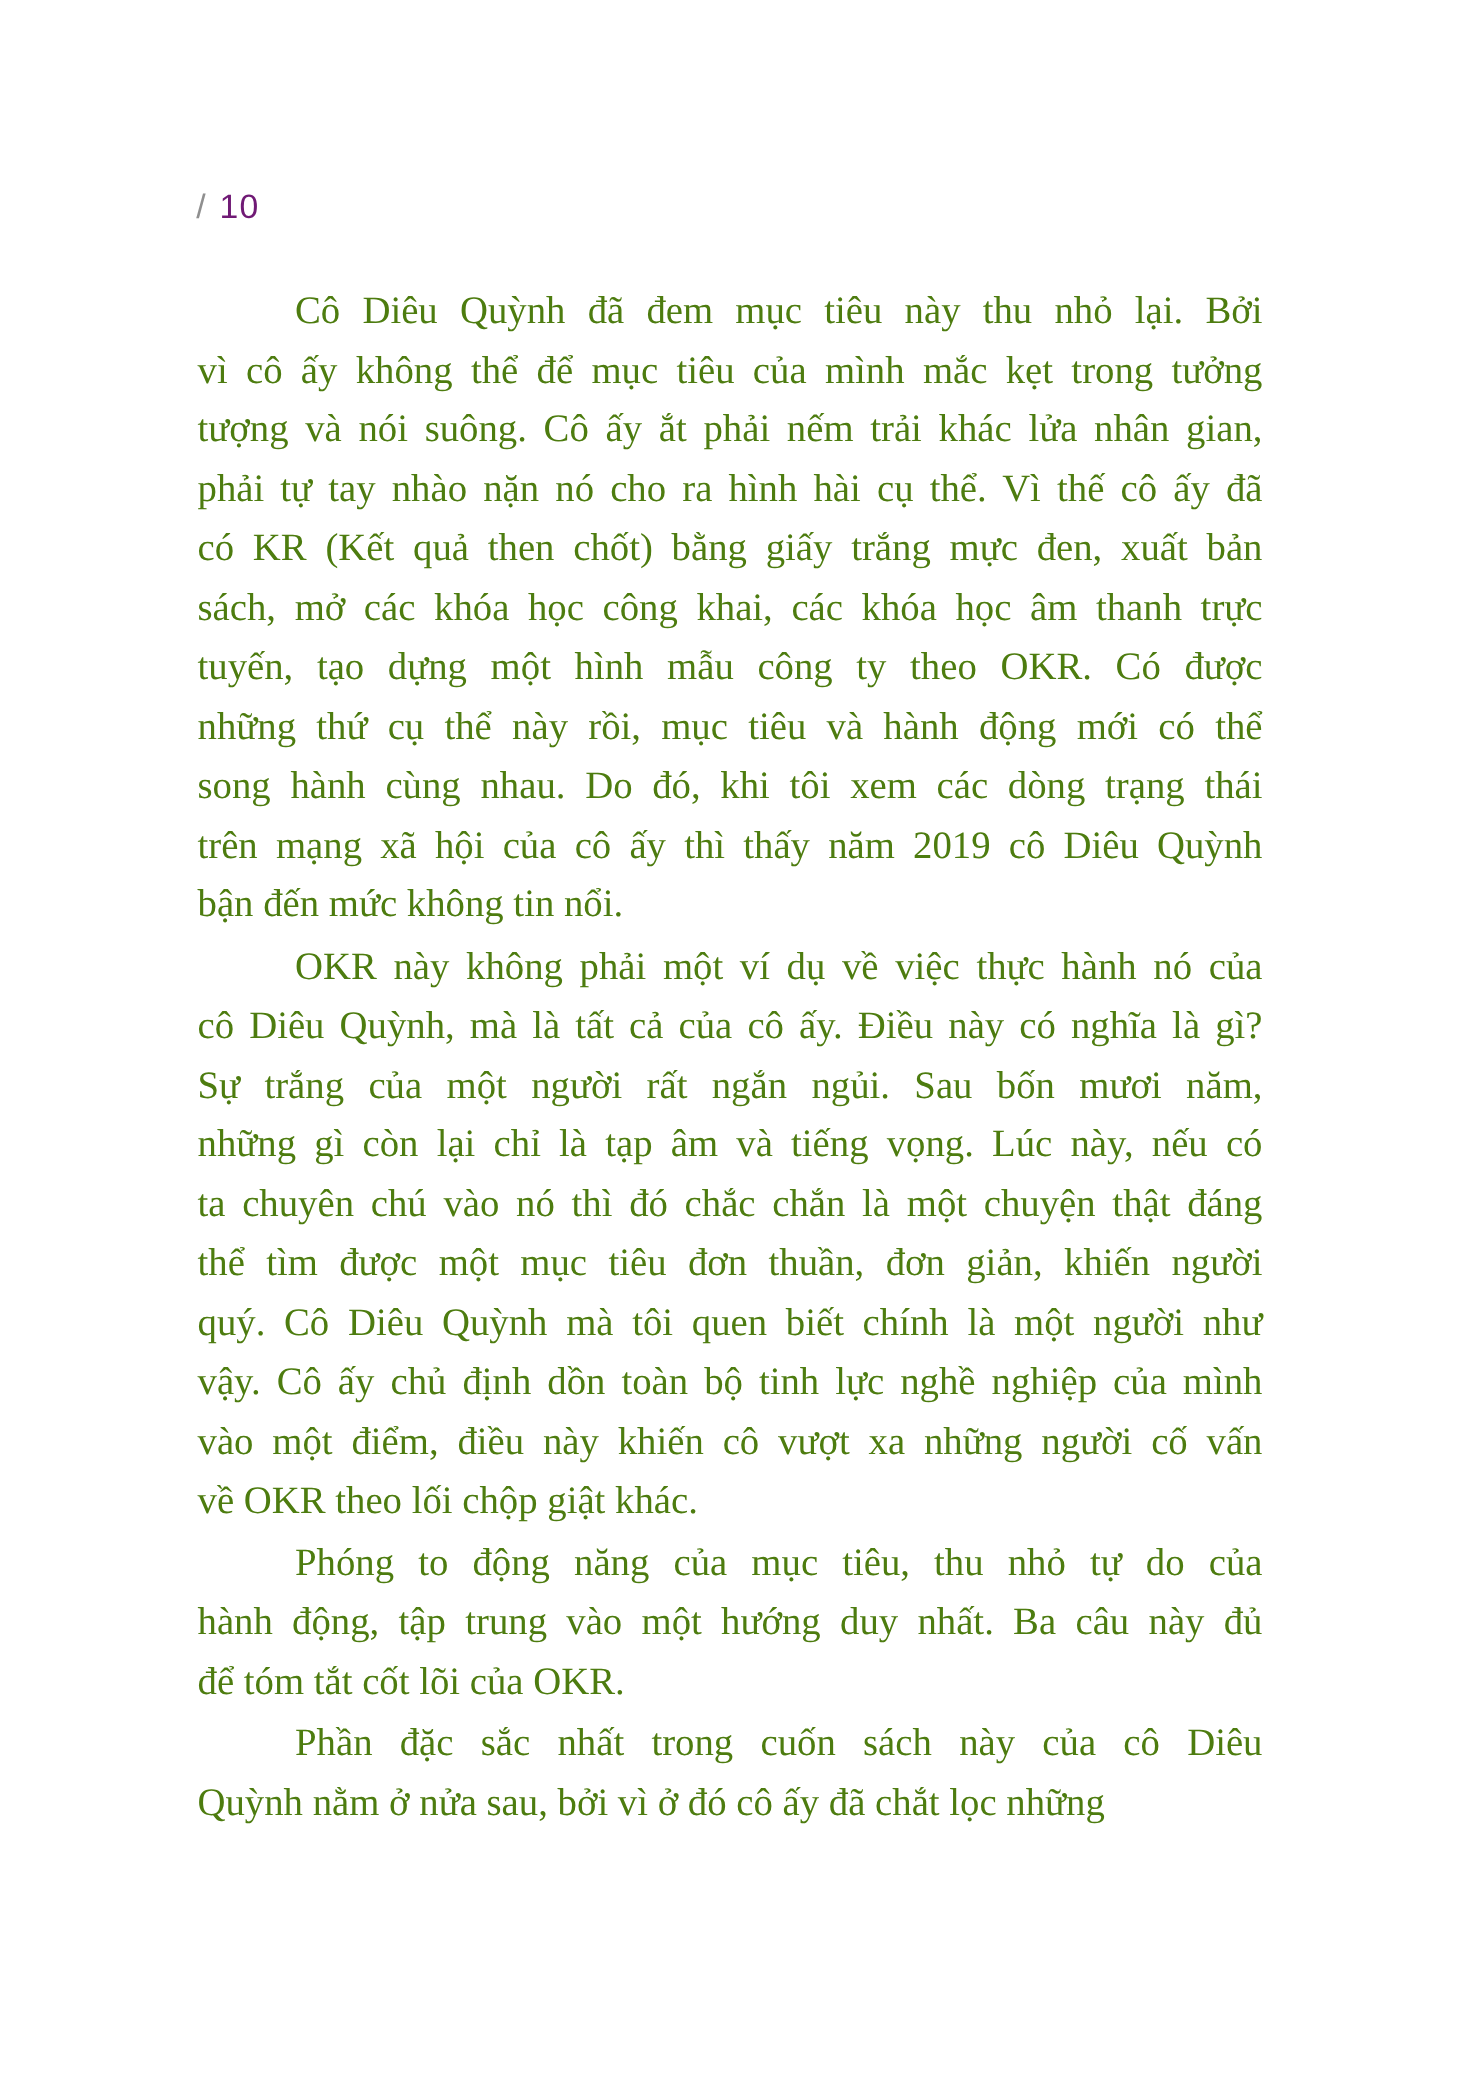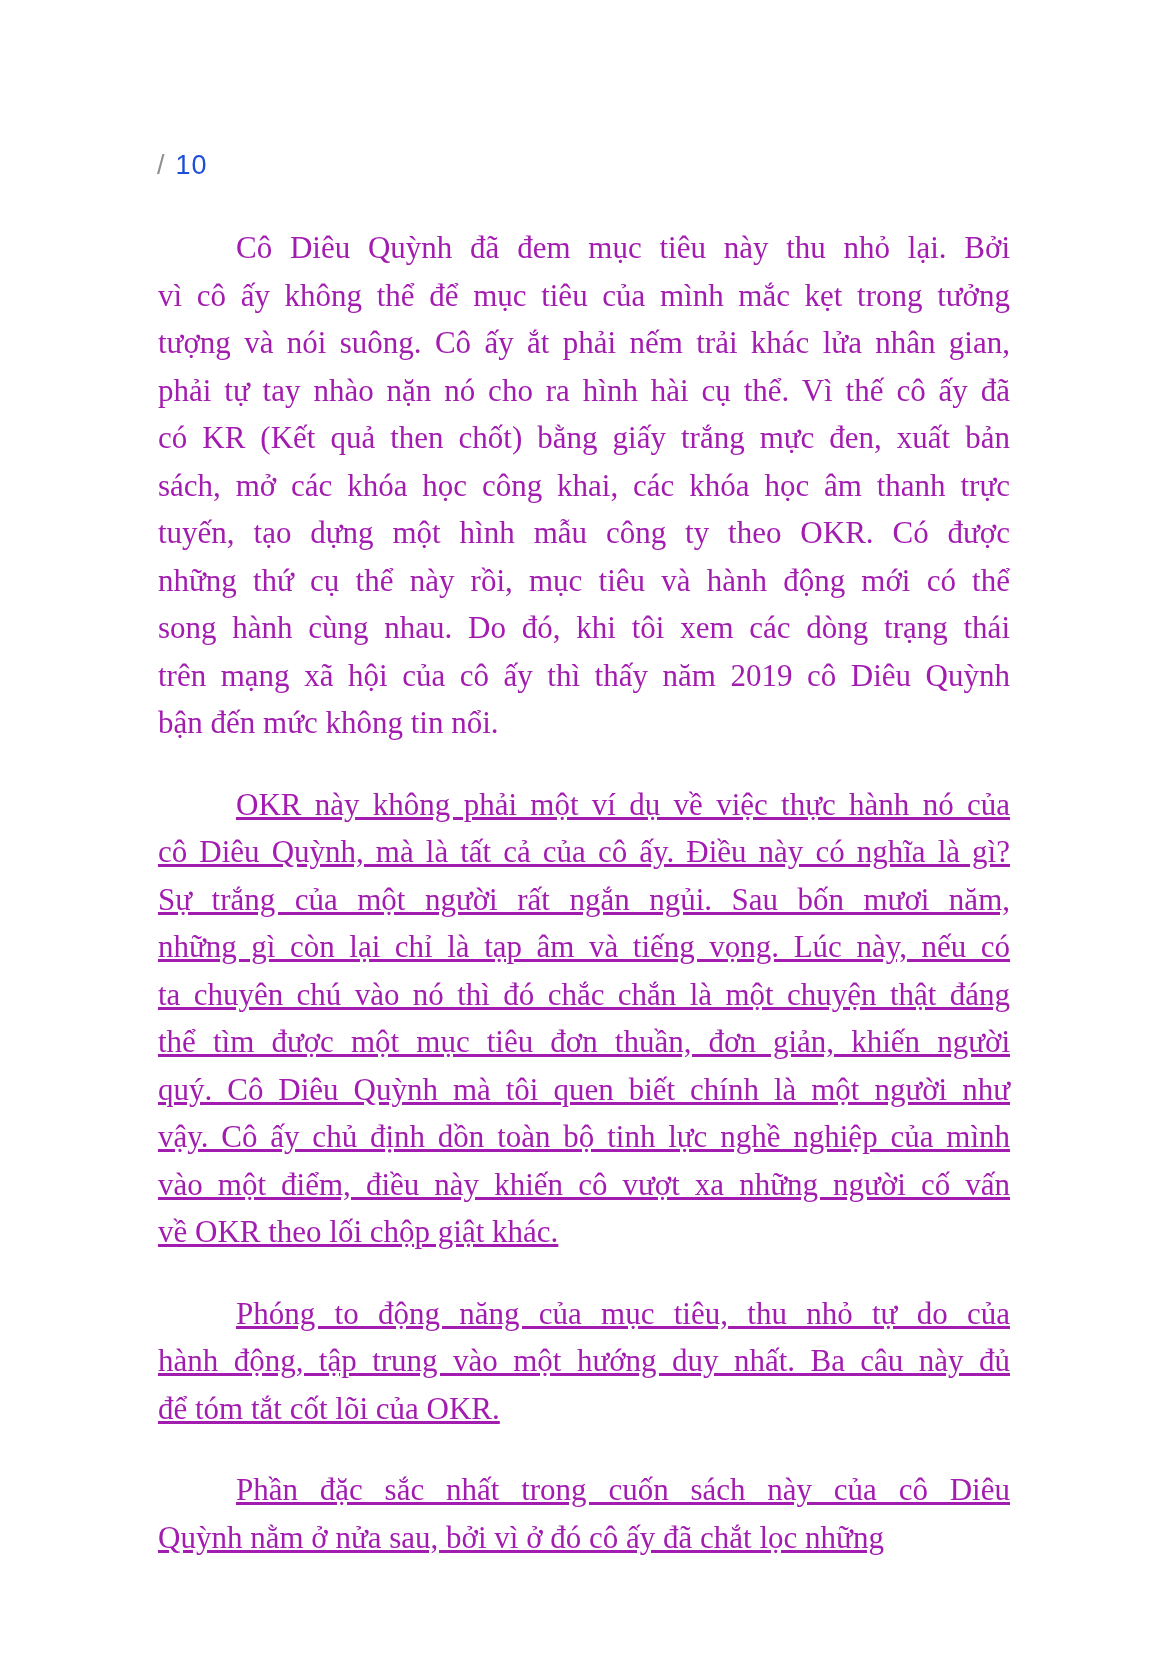--- a/index.html
+++ b/index.html
@@ -25,37 +25,36 @@
     line-height: 30px;
     color: #2e2e2e;
     letter-spacing: 1px;
   }
   .page-header .slash {
     color: #8f8f8f;
     margin-right: 10px;
     font-weight: 400;
   }
   .page-header .pagenum {
-    color: #1d4ed8;
+    color: #701a75;
   }
   .body-text {
     position: absolute;
     left: 158px;
     top: 224px;
     width: 852px;
     font-size: 31px;
     line-height: 47.5px;
-    color: #a21caf;
+    color: #4d7c0f;
   }
   .para {
     margin: 0;
   }
   .para + .para {
-    margin-top: 34px;
-    text-decoration: underline;
+    margin-top: 2px;
   }
   .line {
     display: block;
     text-align: justify;
     text-align-last: justify;
     white-space: normal;
   }
   .line.first {
     text-indent: 78px;
   }

